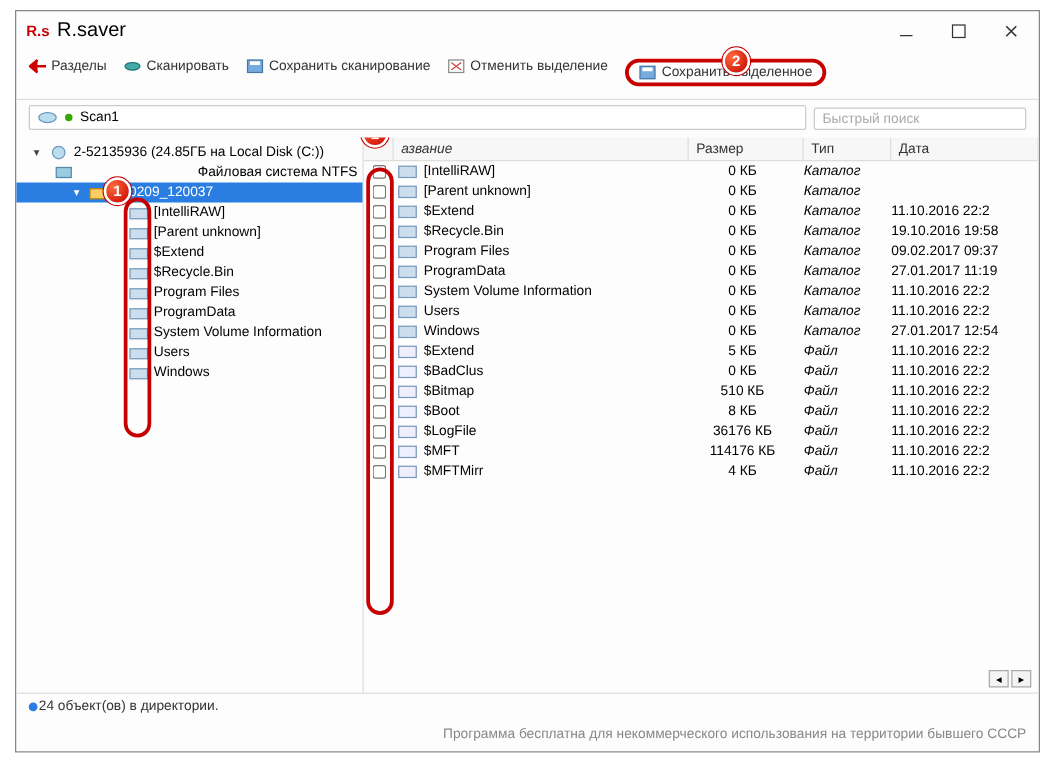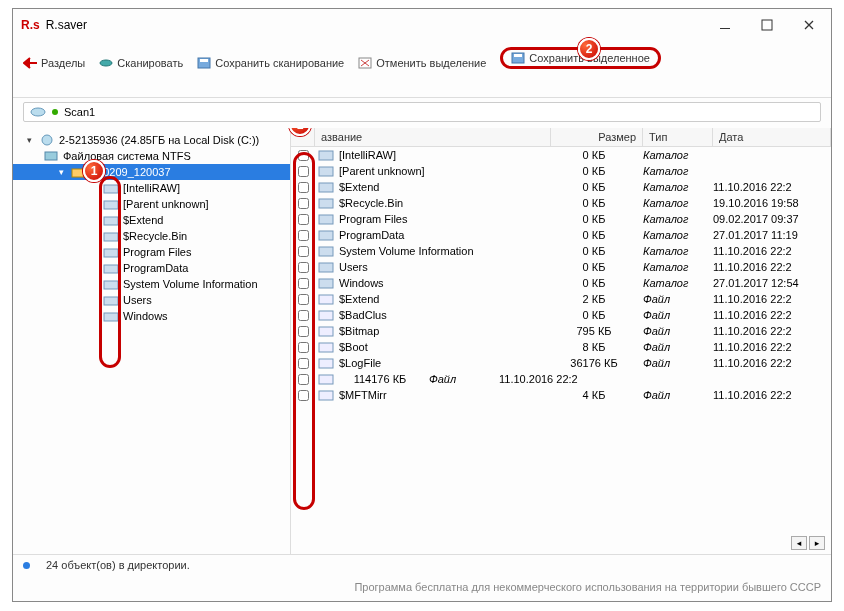--- a/index.html
+++ b/index.html
@@ -1,59 +1,59 @@
 <!DOCTYPE html>
 <html><head>
 <meta charset="utf-8">
 <style>
 * { margin: 0; padding: 0; box-sizing: border-box; font-family: Tahoma, Arial, sans-serif; font-size: 11px; }
 body { background: #fff; width: 844px; height: 611px; overflow: hidden; position: relative; }
 .window { width: 820px; height: 594px; margin: 8px auto; border: 1px solid #888; background: #fdfdfd; display: flex; flex-direction: column; }
 .titlebar { display: flex; align-items: center; height: 32px; padding: 0 8px; }
 .title-logo { color: #c00; font-weight: bold; font-size: 12px; margin-right: 6px; }
-.title-text { font-size: 12px; flex: 1; }
+.title-text { font-size: 16px; flex: 1; }
 .winbtns { display: flex; gap: 14px; }
 .winbtn { width: 28px; height: 20px; display: flex; align-items: center; justify-content: center; }
-.toolbar { display: flex; align-items: flex-end; gap: 14px; padding: 6px 10px 28px; border-bottom: 1px solid #ddd; }
+.toolbar { display: flex; align-items: flex-start; gap: 14px; padding: 6px 10px 10px; border-bottom: 1px solid #ddd; }
 .tbitem { display: flex; align-items: center; gap: 4px; color: #333; cursor: pointer; }
 .tbitem.back svg path { fill: #c00; }
 .save-callout { border: 3px solid #c60000; border-radius: 16px; padding: 2px 8px; display: flex; align-items: center; gap: 4px; position: relative; }
 .path-bar { display: flex; align-items: flex-end; padding: 4px 10px 6px; }
 .path-inner { flex: 1; border: 1px solid #ccc; border-radius: 2px; background: #fff; display: flex; align-items: center; padding: 2px 6px; gap: 6px; }
 .green-dot { width: 6px; height: 6px; background: #3a0; border-radius: 50%; }
 .search-box { width: 170px; border: 1px solid #ccc; border-radius: 2px; padding: 2px 6px; color: #aaa; margin-left: 6px; background:#fff; }
 .main { flex: 1; display: flex; overflow: hidden; }
 .tree { width: 278px; border-right: 1px solid #ddd; padding: 4px 0; position: relative; }
 .tree-row { display: flex; align-items: center; padding: 2px 4px; gap: 4px; white-space: nowrap; }
 .tree-row.sel { background: #2a7de1; color: #fff; }
-.indent-1 { padding-left: 14px; } .indent-2 { padding-left: 30px; } .indent-3 { padding-left: 46px; } .indent-4 { padding-left: 90px; }
+.indent-1 { padding-left: 14px; } .indent-2 { padding-left: 30px; justify-content: space-between; } .indent-3 { padding-left: 46px; } .indent-4 { padding-left: 90px; }
 .expander { width: 8px; font-size: 9px; color: #444; }
 .fico { width: 16px; height: 12px; display: inline-block; }
 .treelist-callout { position: absolute; left: 86px; top: 48px; width: 22px; height: 192px; border: 3px solid #c60000; border-radius: 12px; pointer-events: none; }
 .listpane { flex: 1; display: flex; flex-direction: column; position: relative; }
 .cols { display: flex; background: #f7f7f7; border-bottom: 1px solid #ddd; }
 .col { padding: 3px 6px; border-right: 1px solid #ddd; color: #333; }
 .c-chk { width: 24px; }
-.c-name { flex: 1; min-width: 230px; }
-.c-size { width: 92px; text-align: right; }
+.c-name { flex: 1; min-width: 230px; font-style: italic; }
+.c-size { width: 92px; }
 .c-type { width: 70px; }
 .c-date { width: 118px; }
 .rows { flex: 1; overflow: hidden; }
 .row { display: flex; align-items: center; padding: 2px 0; }
 .row .chk { width: 24px; display: flex; justify-content: center; }
 .row .chk input { width: 11px; height: 11px; }
 .row .ficon { width: 22px; display:flex; justify-content:center; }
 .row .name { flex: 1; min-width: 208px; padding-left: 2px; }
 .row .size { width: 92px; text-align: center; padding-right: 6px; }
 .row .type { width: 70px; font-style: italic; }
 .row .date { width: 118px; }
 .chk-callout { position: absolute; left: 2px; top: 24px; width: 22px; height: 358px; border: 3px solid #c60000; border-radius: 12px; pointer-events: none; }
 .scroll-arrows { position: absolute; right: 6px; bottom: 4px; display: flex; gap: 2px; }
 .scroll-arrows span { border: 1px solid #aaa; width: 16px; height: 14px; display:flex; align-items:center; justify-content:center; font-size:9px; background:#f4f4f4; }
-.statusbar { border-top: 1px solid #ddd; padding: 4px 10px; display: flex; align-items: center; gap: 16px; color: #333; }
+.statusbar { border-top: 1px solid #ddd; padding: 4px 10px; display: flex; align-items: center; gap: 1px; color: #333; }
 .blue-dot { width: 7px; height: 7px; background: #2a7de1; border-radius: 50%; }
 .footer { padding: 6px 10px 8px; color: #888; font-size: 11px; text-align: right; }
 .bubble { position: absolute; width: 22px; height: 22px; border-radius: 50%; background: radial-gradient(circle at 30% 30%, #ff6a3a, #c60000); border: 2px solid #fff; box-shadow: 0 0 0 1px #c60000; color: #fff; font-weight: bold; font-size: 12px; display: flex; align-items: center; justify-content: center; z-index: 10; }
 svg { display: block; }
 </style>
 </head>
 <body>
 
 <div class="window">
 
@@ -120,20 +120,21 @@
   </div>
 
   <div class="path-bar">
     <div class="path-inner">
       <svg width="16" height="14">
           <ellipse cx="8" cy="7" rx="7" ry="4" fill="#bde" stroke="#69b"></ellipse>
         </svg>
       <span class="green-dot"></span>
       <span>Scan1</span>
     </div>
+    <div class="search-box">Быстрый поиск</div>
   </div>
 
   <div class="main">
     <div class="tree">
       <div class="tree-row indent-1">
         <span class="expander">▾</span>
         <svg class="fico">
             <circle cx="8" cy="6" r="5" fill="#bde" stroke="#69b"></circle>
           </svg>
         <span>2-52135936 (24.85ГБ на Local Disk (C:))</span>
@@ -350,21 +351,21 @@
           <div class="row">
             <span class="chk">
               <input type="checkbox" style="">
             </span>
             <span class="ficon">
               <svg width="16" height="12">
                 <rect x="1" y="2" width="14" height="9" fill="#eef" stroke="#79b"></rect>
               </svg>
             </span>
             <span class="name">$Extend</span>
-            <span class="size">2 КБ</span>
+            <span class="size">5 КБ</span>
             <span class="type">Файл</span>
             <span class="date">11.10.2016 22:2</span>
           </div>
           <div class="row">
             <span class="chk">
               <input type="checkbox" style="">
             </span>
             <span class="ficon">
               <svg width="16" height="12">
                 <rect x="1" y="2" width="14" height="9" fill="#eef" stroke="#79b"></rect>
@@ -378,21 +379,21 @@
           <div class="row">
             <span class="chk">
               <input type="checkbox" style="">
             </span>
             <span class="ficon">
               <svg width="16" height="12">
                 <rect x="1" y="2" width="14" height="9" fill="#eef" stroke="#79b"></rect>
               </svg>
             </span>
             <span class="name">$Bitmap</span>
-            <span class="size">795 КБ</span>
+            <span class="size">510 КБ</span>
             <span class="type">Файл</span>
             <span class="date">11.10.2016 22:2</span>
           </div>
           <div class="row">
             <span class="chk">
               <input type="checkbox" style="">
             </span>
             <span class="ficon">
               <svg width="16" height="12">
                 <rect x="1" y="2" width="14" height="9" fill="#eef" stroke="#79b"></rect>
@@ -419,20 +420,21 @@
           </div>
           <div class="row">
             <span class="chk">
               <input type="checkbox" style="">
             </span>
             <span class="ficon">
               <svg width="16" height="12">
                 <rect x="1" y="2" width="14" height="9" fill="#eef" stroke="#79b"></rect>
               </svg>
             </span>
+            <span class="name">$MFT</span>
             <span class="size">114176 КБ</span>
             <span class="type">Файл</span>
             <span class="date">11.10.2016 22:2</span>
           </div>
           <div class="row">
             <span class="chk">
               <input type="checkbox" style="">
             </span>
             <span class="ficon">
               <svg width="16" height="12">

